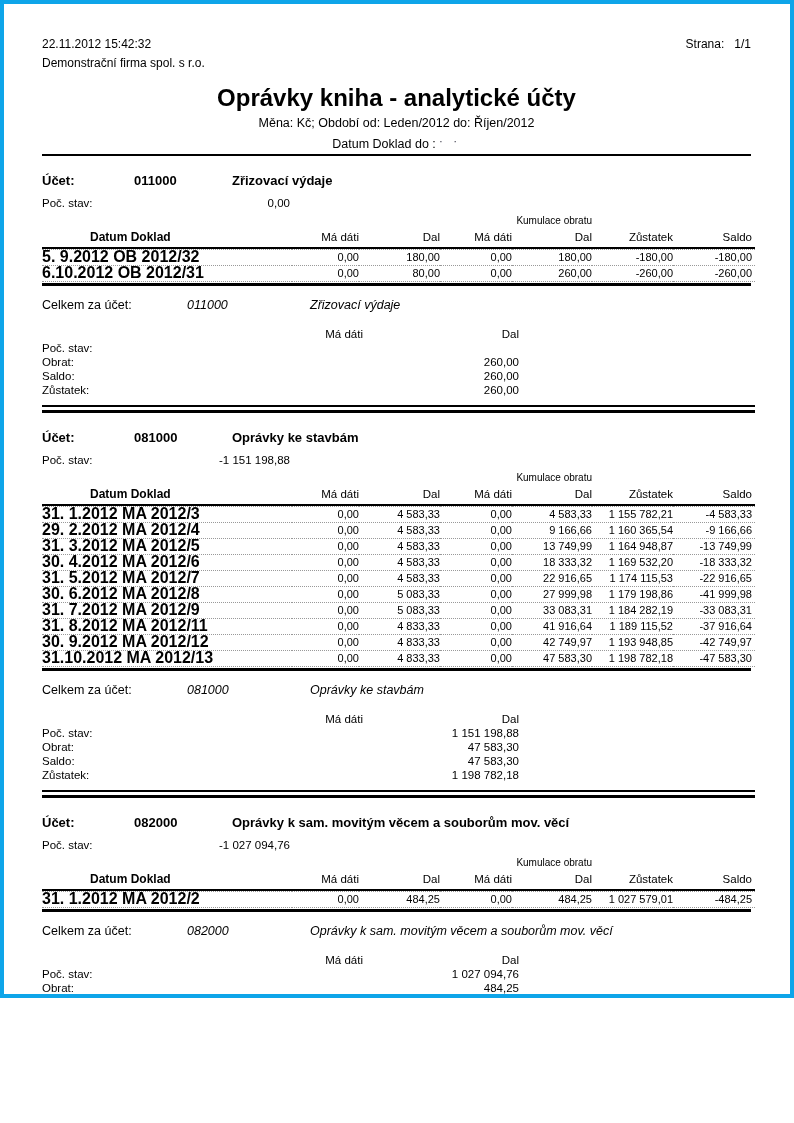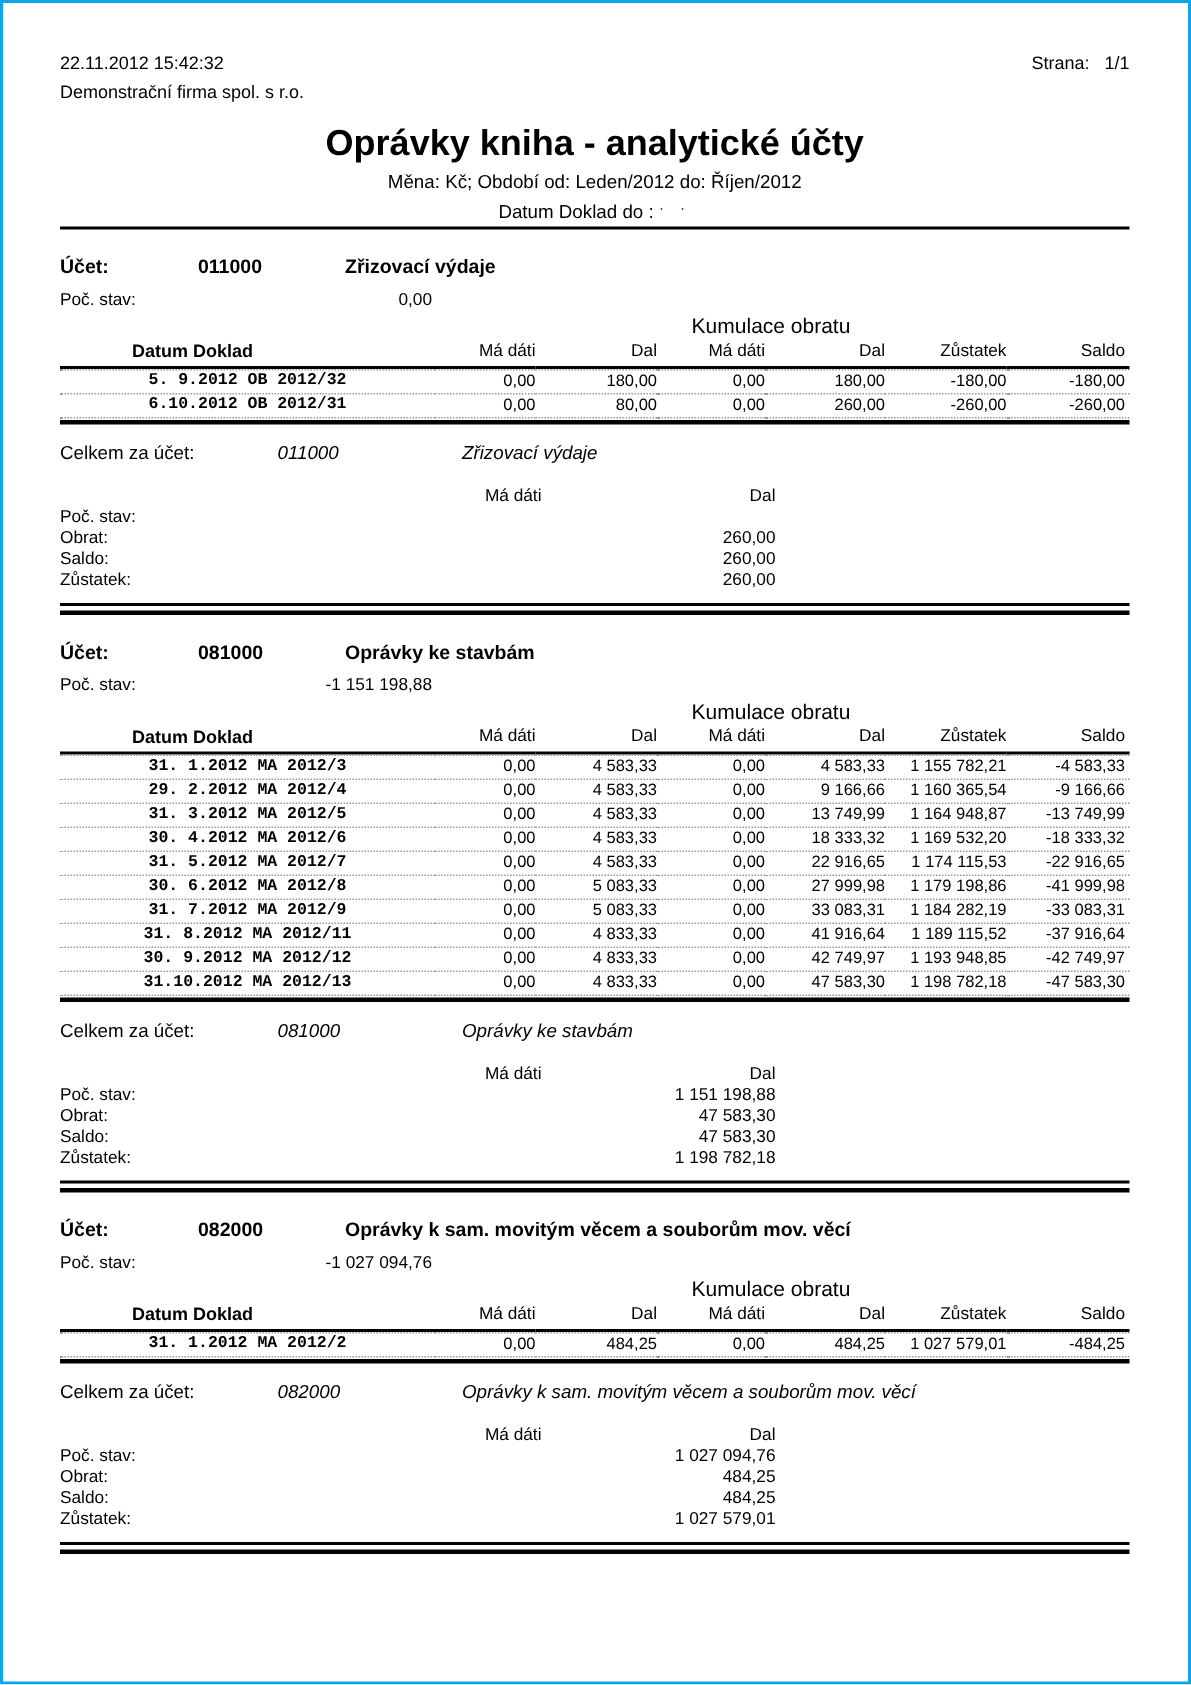--- a/index.html
+++ b/index.html
@@ -1,49 +1,49 @@
 <!DOCTYPE html>
 <html><head>
 <meta charset="utf-8">
 <style>
   html,body { margin:0; padding:0; background:#fff; }
   .page {
-    position:relative; width:794px; height:1123px; box-sizing:border-box;
-    background:#fff; border:2px solid #0ea5e9;
+    position:relative; width:794px; height:998px; box-sizing:border-box;
+    background:#fff; border:4px solid #0ea5e9;
     padding:28px 39px 0 38px;
     font-family:"Liberation Sans", sans-serif; color:#000;
     overflow:hidden;
   }
   .hdr-row { display:flex; justify-content:space-between; align-items:flex-start;
              font-size:12px; line-height:15px; margin-top:5px; }
   .hdr-right { display:flex; gap:10px;justify-content:flex-end; }
   .company { font-size:12px; line-height:15px; margin-top:4px; }
   .title { text-align:center; font-size:24px; font-weight:bold; margin-top:13px; line-height:28px; }
   .subtitle { text-align:center; font-size:12.5px; line-height:15px; margin-top:4px; }
   .subtitle2 { text-align:center; font-size:12.5px; line-height:15px; margin-top:3px; }
   .dots { letter-spacing:4px; font-size:10px; vertical-align:3px; color:#223; }
   .toprule { border-top:2px solid #000; margin-top:2px; }
 
   .account { margin-top:17px; }
   .acct-head { display:grid; grid-template-columns:92px 98px 1fr;
                font-weight:bold; font-size:13px; line-height:16px; margin-top:13px; }
   .poc-row { display:grid; grid-template-columns:120px 128px 1fr;
              font-size:11.5px; line-height:14px; margin-top:7px; }
   .poc-row .val { text-align:right; }
-  .kumulace { margin-left:398px; width:152px; text-align:center;
-              font-size:14px; line-height:13px; margin-top:4px; }
+  .kumulace { margin-left:398px; width:152px; text-align:right;
+              font-size:10px; line-height:13px; margin-top:4px; }
 
   .tblwrap { border-bottom:3px solid #000; padding-bottom:1px; margin-top:2px; }
   table { border-collapse:separate; border-spacing:0; width:713px; table-layout:fixed; }
   thead th { font-size:11.5px; font-weight:normal; text-align:right;
              border-bottom:2px solid #000; padding:1px 0 3px 0; }
   thead th.datum { text-align:left; padding-left:48px; font-weight:bold; font-size:12px; }
   tbody td { font-size:11px; text-align:right; border-top:1px dotted #999;
              padding:1px 0 2px 0; line-height:12px; }
-  tbody td.datum { text-align:center; font-weight:bold; font-size:11px;font-family:Liberation Mono, monospace; }
+  tbody td.datum { text-align:left; font-weight:bold; font-size:16px; }
   tbody tr:last-child td { border-bottom:1px dotted #999; }
   td.saldo, th.saldo { padding-right:3px; }
 
   .celkem-row { display:grid; grid-template-columns:145px 123px 1fr;
                 font-size:12.5px; line-height:15px; margin-top:12px; }
   .it { font-style:italic; }
 
   .sumrow { display:grid; grid-template-columns:170px 151px 156px 1fr;
             font-size:11.5px; line-height:14px; }
   .sumrow .v { text-align:right; }

